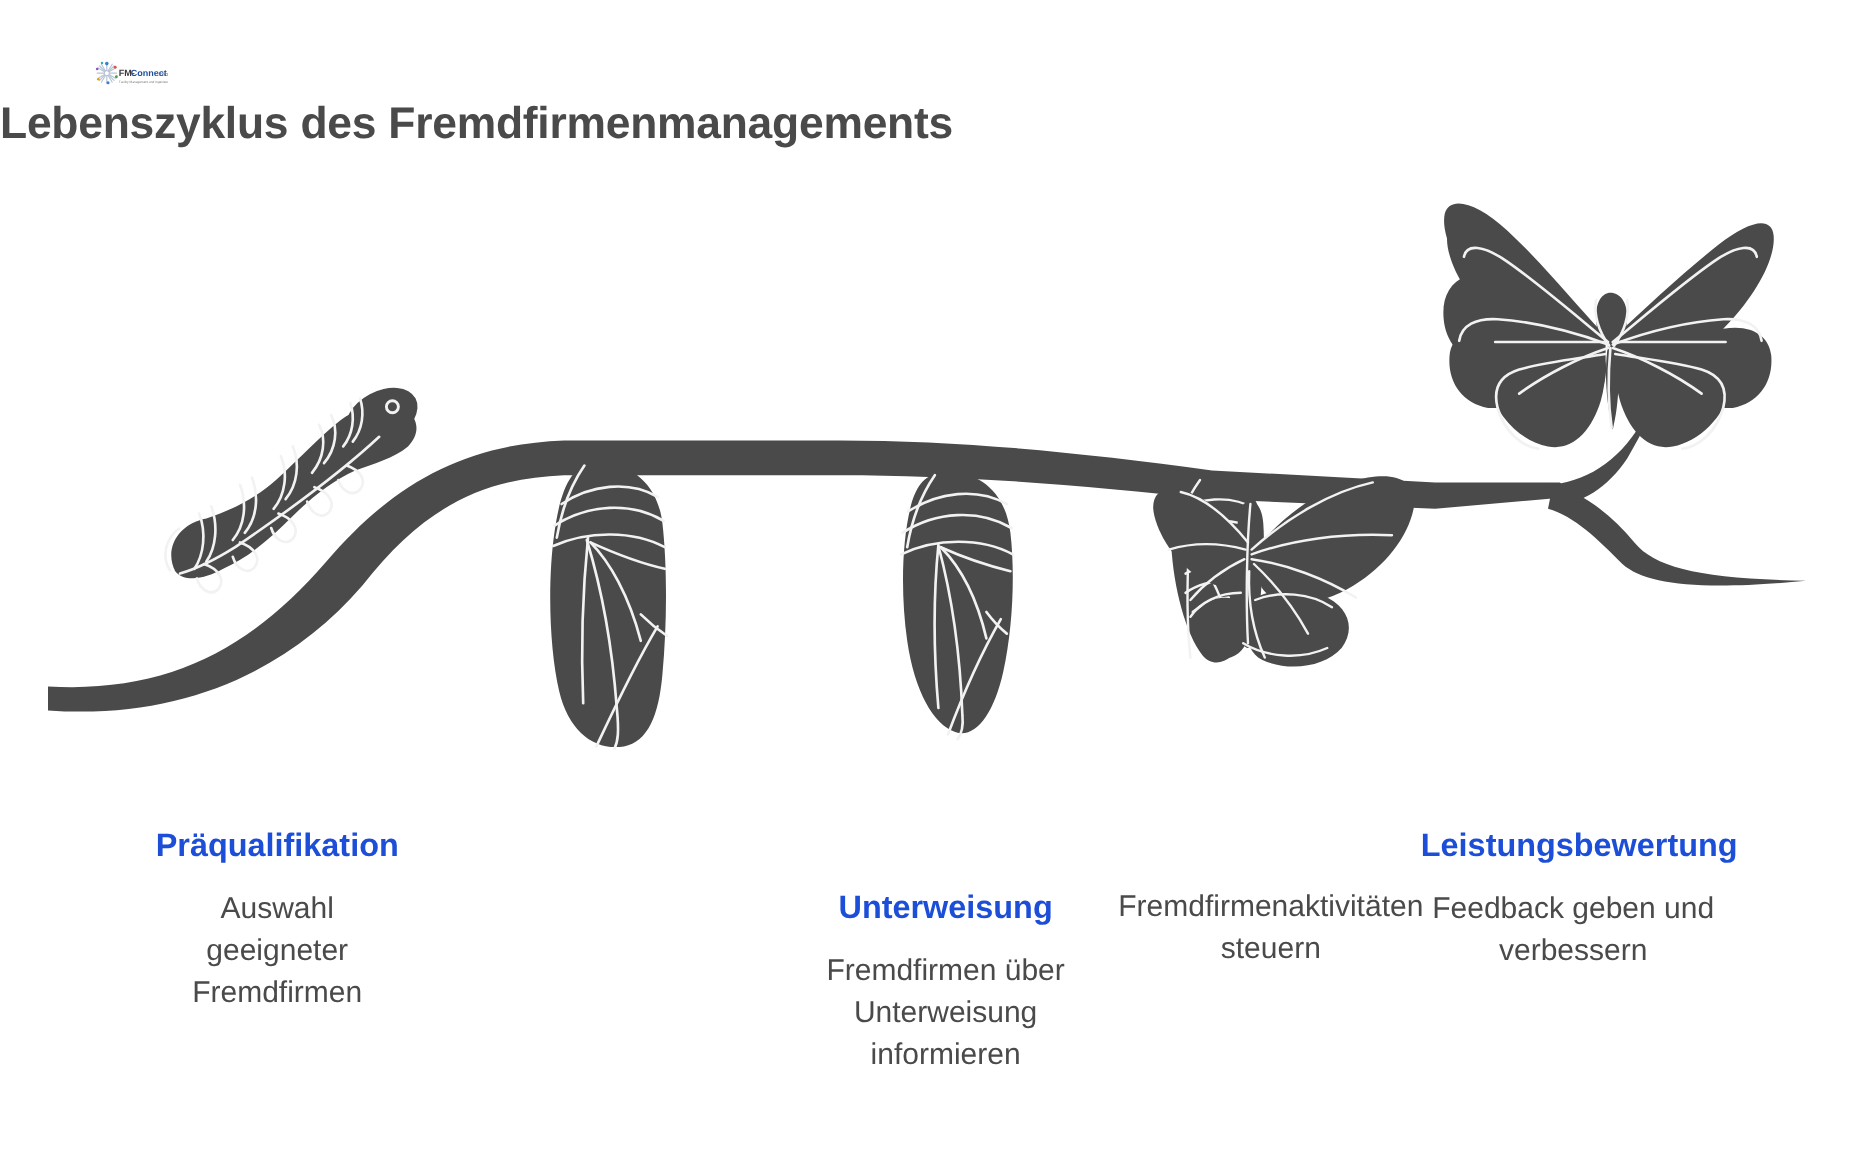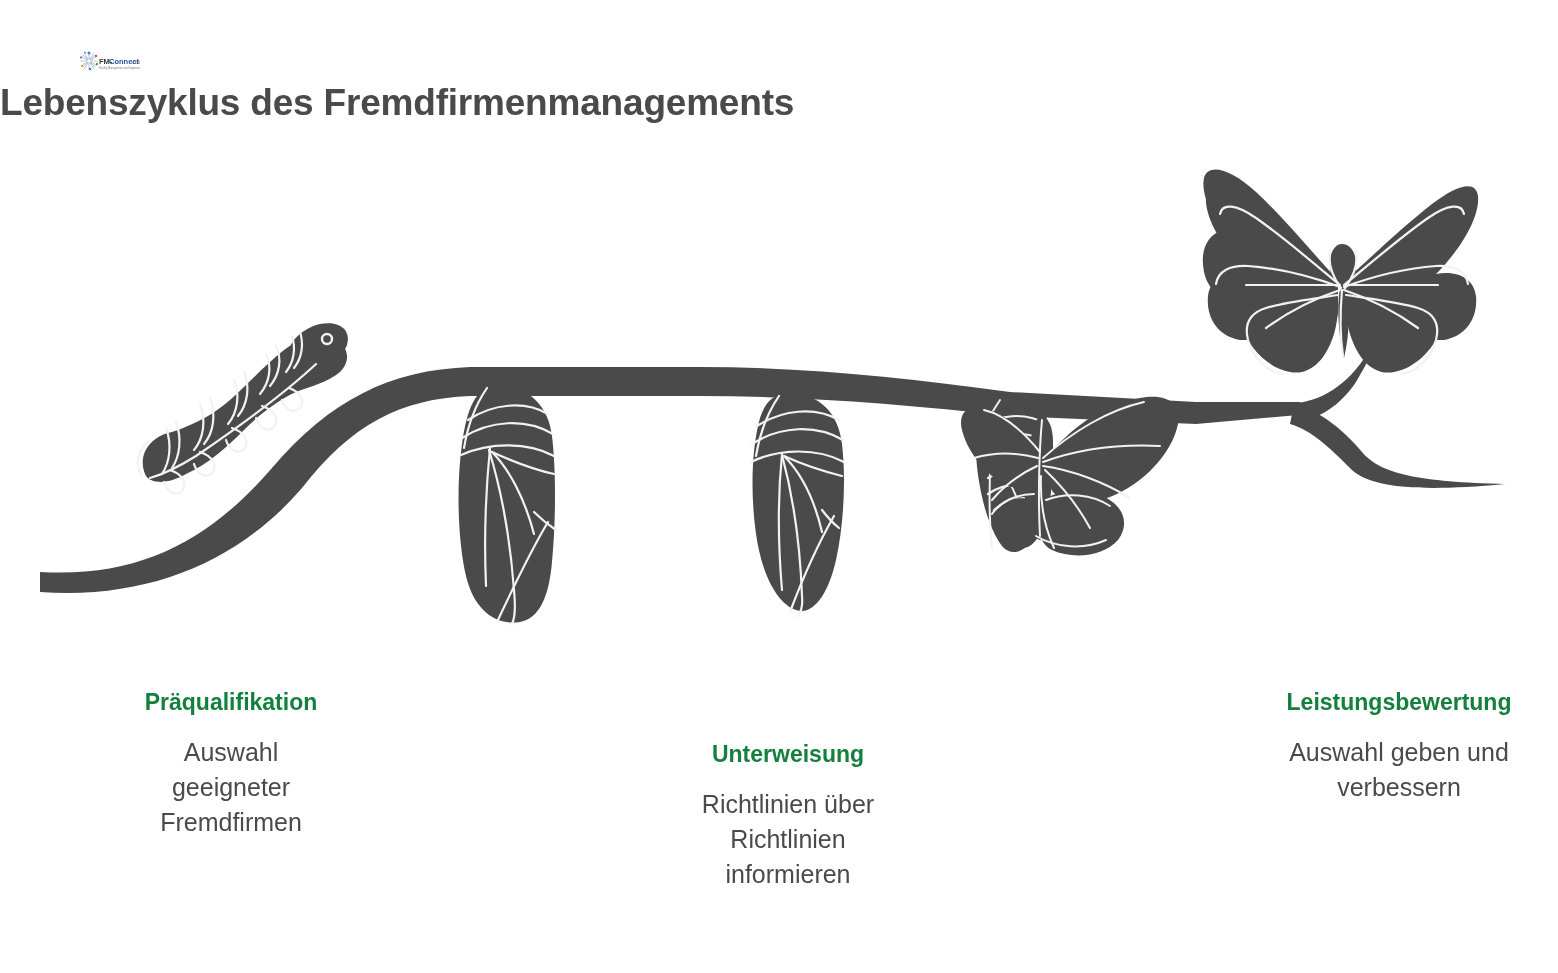--- a/index.html
+++ b/index.html
@@ -50,38 +50,38 @@
     height: 973px;
   }
 
   
   .stage {
     position: absolute;
     text-align: center;
     color: #4a4a4a;
   }
   .stage-title {
-    font-size: 23px;
+    font-size: 27px;
     font-weight: bold;
     line-height: 1.25;
-    color: #15803d;
+    color: #1d4ed8;
   }
   .stage-desc {
     font-size: 25px;
     font-weight: normal;
     line-height: 1.4;
     color: #4a4a4a;
     margin-top: 18px;
   }
 
   .stage-1 { left: 128px;  top: 688px;  width: 206px; }
   .stage-2 { left: 399px;  top: 728px;  width: 222px; }
   .stage-3 { left: 666px;  top: 740px;  width: 244px; }
   .stage-4 { left: 925px;  top: 720px;  width: 268px; }
-  .stage-5 { left: 1272px; top: 688px;  width: 254px; }
+  .stage-5 { left: 1184px; top: 688px;  width: 254px; }
 </style>
 </head>
 <body>
 
 <div id="canvas">
 
   <div class="logo">
     <svg viewBox="0 0 124 52" width="62" height="26" xmlns="http://www.w3.org/2000/svg">
       <g>
         <g stroke="#b9c6d6" stroke-width="2" stroke-linecap="round">
@@ -399,24 +399,25 @@
   </svg>
 
   <div class="stage stage-1">
     <div class="stage-title">Präqualifikation</div>
     <div class="stage-desc">Auswahl geeigneter Fremdfirmen</div>
   </div>
 
 
   <div class="stage stage-3">
     <div class="stage-title">Unterweisung</div>
-    <div class="stage-desc">Richtlinien über Richtlinien informieren</div>
+    <div class="stage-desc">Fremdfirmen über Unterweisung informieren</div>
   </div>
 
   <div class="stage stage-4">
+    <div class="stage-desc">Fremdfirmenaktivitäten steuern</div>
   </div>
 
   <div class="stage stage-5">
     <div class="stage-title">Leistungsbewertung</div>
-    <div class="stage-desc">Auswahl geben und verbessern</div>
+    <div class="stage-desc">Feedback geben und verbessern</div>
   </div>
 
 </div>
 
 </body></html>

